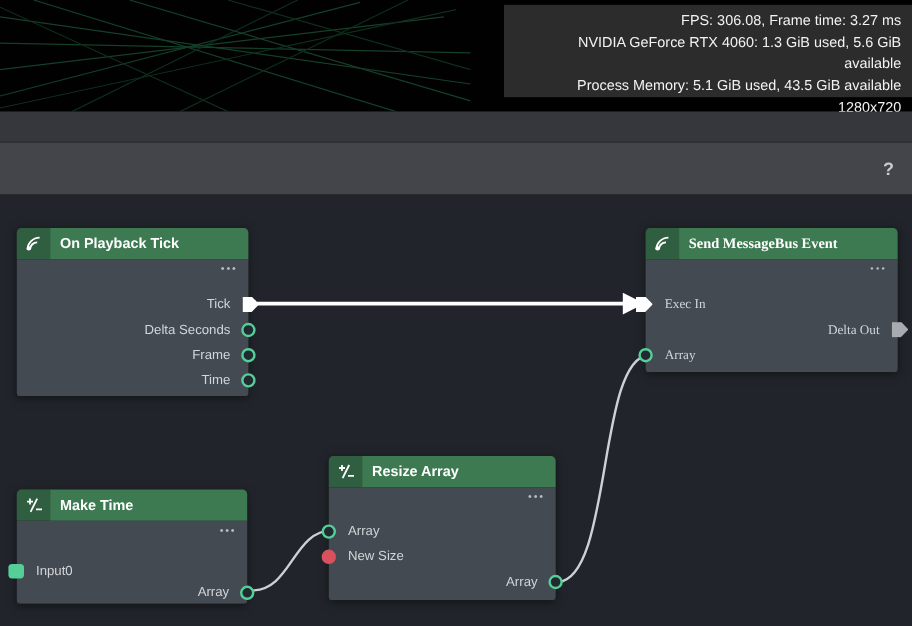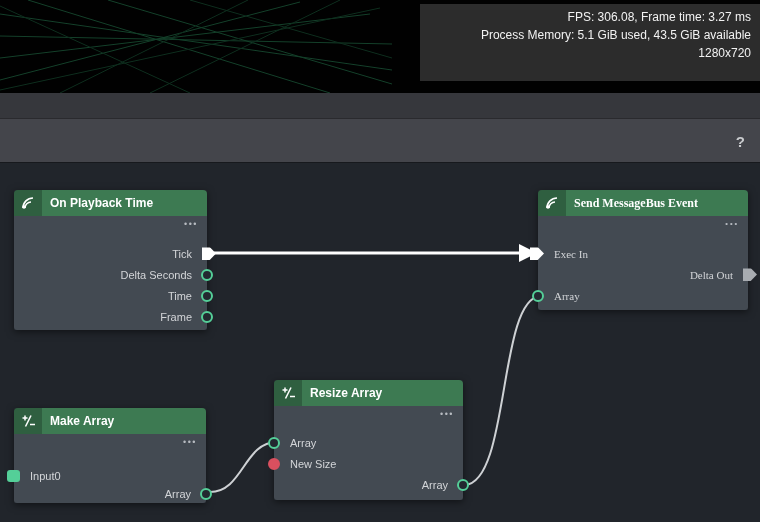--- a/index.html
+++ b/index.html
@@ -82,20 +82,21 @@
       <g stroke="#0e2e1e" stroke-width="1" fill="none">
         <line x1="190" y1="0" x2="392" y2="58"></line>
         <line x1="0" y1="6" x2="190" y2="93"></line>
         <line x1="60" y1="93" x2="248" y2="0"></line>
         <line x1="0" y1="90" x2="380" y2="8"></line>
         <line x1="150" y1="93" x2="340" y2="0"></line>
       </g>
     </svg>
     <div class="stats">
       <div>FPS: 306.08, Frame time: 3.27 ms</div>
+      <div>NVIDIA GeForce RTX 4060: 1.3 GiB used, 5.6 GiB available</div>
       <div>Process Memory: 5.1 GiB used, 43.5 GiB available</div>
       <div>1280x720</div>
     </div>
   </div>
 
   <div class="bar-window"></div>
   <div class="bar-toolbar">
     <div class="help">?</div>
   </div>
 
@@ -112,38 +113,38 @@
     <div class="node-header">
       <div class="node-icon">
         <svg width="16" height="14" viewBox="0 0 16 14">
           <g stroke="#ffffff" stroke-width="1.6" fill="none">
             <path d="M2 12 A 10 10 0 0 1 12 2" transform="translate(1,0)"></path>
             <path d="M4 12 A 6 6 0 0 1 10 6" transform="translate(1,0)"></path>
           </g>
           <circle cx="4" cy="11" r="1.8" fill="#ffffff"></circle>
         </svg>
       </div>
-      <div class="node-title">On Playback Time</div>
+      <div class="node-title">On Playback Tick</div>
     </div>
     <div class="node-body" style="height:114px;">
       <div class="node-menu">•••</div>
       <div class="pin-row out" style="margin-top:12px">
         <span>Tick</span>
         <span class="pin exec out-side"></span>
       </div>
       <div class="pin-row out">
         <span>Delta Seconds</span>
         <span class="pin circle out-side"></span>
       </div>
       <div class="pin-row out">
+        <span>Frame</span>
+        <span class="pin circle out-side"></span>
+      </div>
+      <div class="pin-row out">
         <span>Time</span>
-        <span class="pin circle out-side"></span>
-      </div>
-      <div class="pin-row out">
-        <span>Frame</span>
         <span class="pin circle out-side"></span>
       </div>
     </div>
   </div>
 
   <div class="node" style="left:538px; top:190px; width:210px;font-family:Liberation Serif, serif;">
     <div class="node-header">
       <div class="node-icon">
         <svg width="16" height="14" viewBox="0 0 16 14">
           <g stroke="#ffffff" stroke-width="1.6" fill="none">
@@ -177,21 +178,21 @@
       <div class="node-icon">
         <svg width="15" height="14" viewBox="0 0 15 14">
           <g stroke="#ffffff" stroke-width="1.5" fill="none">
             <line x1="4" y1="1.5" x2="4" y2="6.5"></line>
             <line x1="1.5" y1="4" x2="6.5" y2="4"></line>
             <line x1="10" y1="1.5" x2="4.5" y2="12.5"></line>
             <line x1="9" y1="10.5" x2="14" y2="10.5"></line>
           </g>
         </svg>
       </div>
-      <div class="node-title">Make Array</div>
+      <div class="node-title">Make Time</div>
     </div>
     <div class="node-body" style="height:69px;">
       <div class="node-menu">•••</div>
       <div class="pin-row in" style="margin-top:20px">
         <span class="pin square"></span>
         <span>Input0</span>
       </div>
       <div class="grow"></div>
       <div class="pin-row out">
         <span>Array</span>

